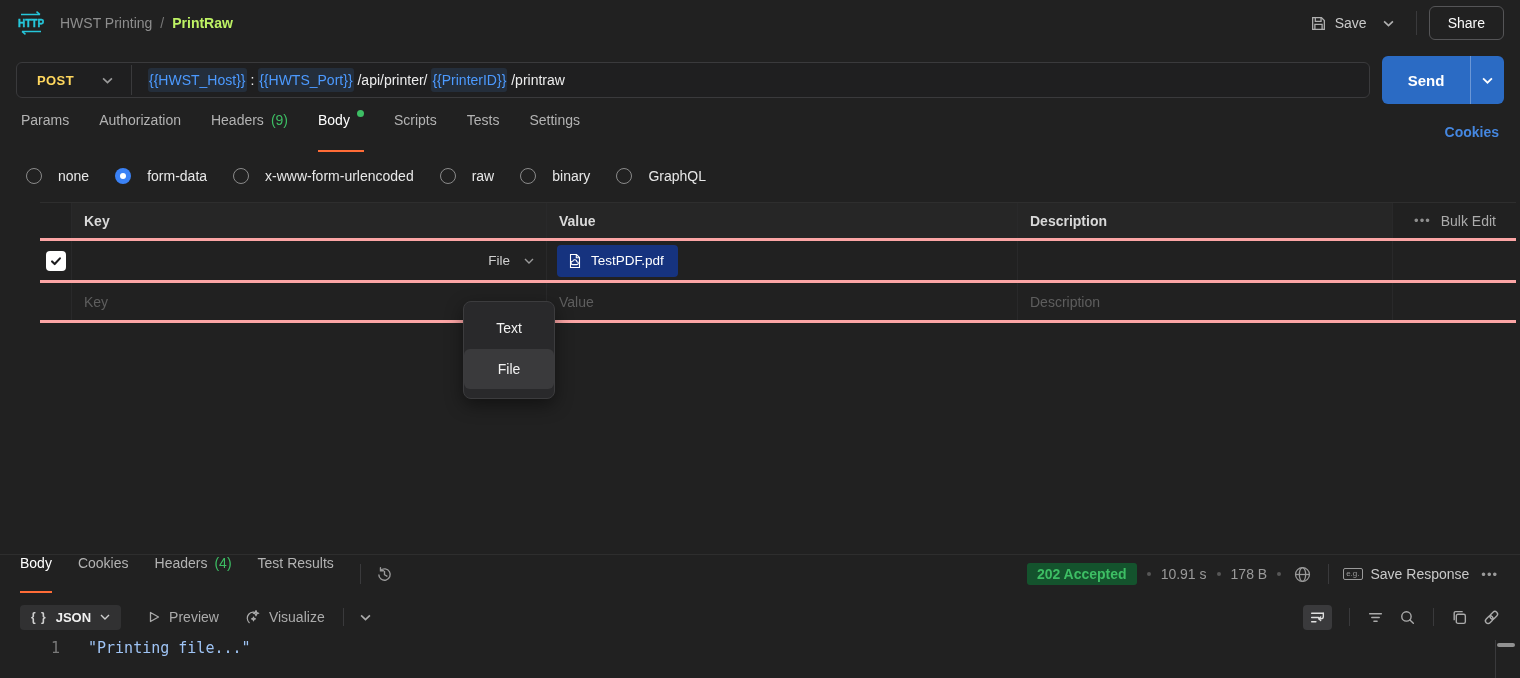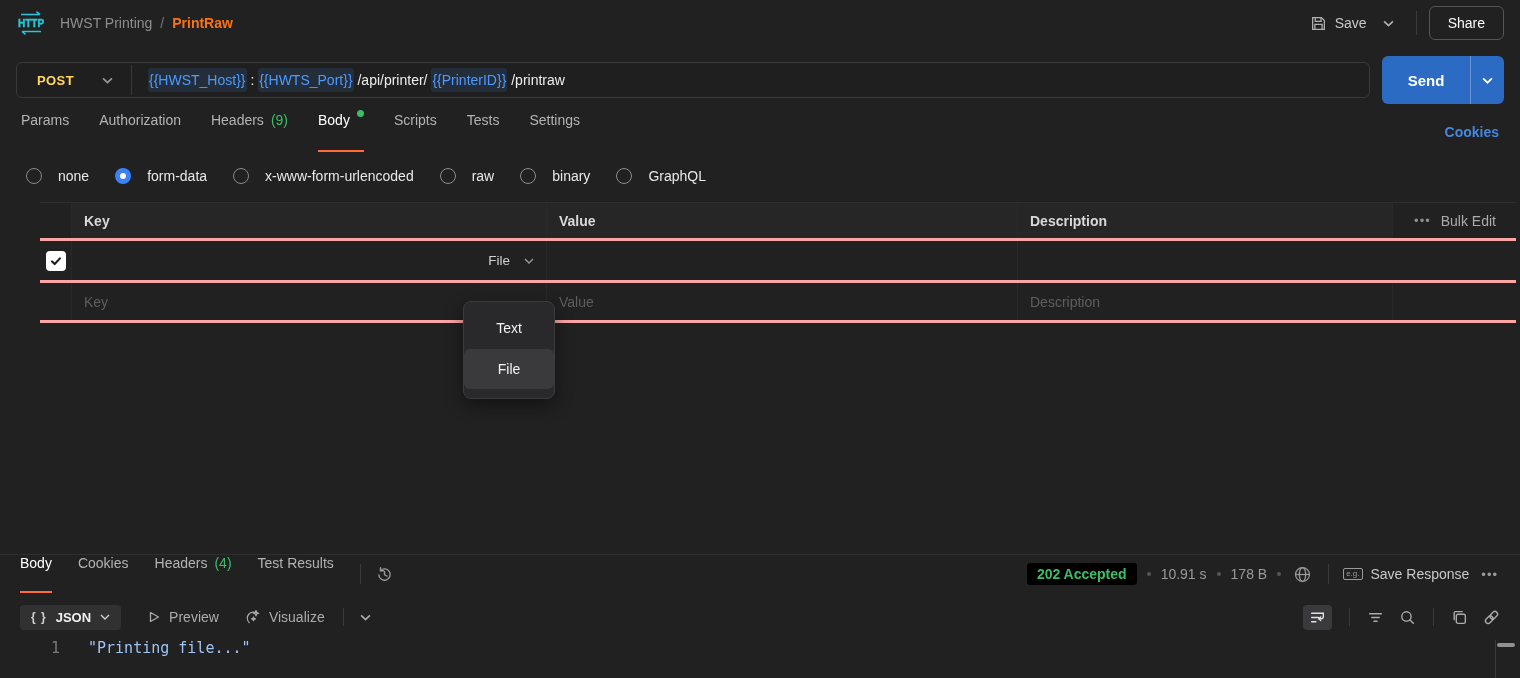--- a/index.html
+++ b/index.html
@@ -10,21 +10,21 @@
   }
   .vdiv { width:1px; height:24px; background:#3A3A3C; }
   svg { display:block; }
 
   
   .topbar { height:46px; padding:0 16px; display:flex; align-items:center; }
   .http-badge { margin-right:14px; }
   .breadcrumb { display:flex; align-items:center; gap:8px; font-size:14px; }
   .bc-col { color:#8E8E8E; cursor:pointer; }
   .bc-sep { color:#777; }
-  .bc-req { color:#f97316; font-weight:700;text-align:center; }
+  .bc-req { color:#bef264; font-weight:700;text-align:center; }
   .topbar-right { margin-left:auto; display:flex; align-items:center; }
   .save-group { display:flex; align-items:center; gap:8px; color:#C9C9C9; font-size:14px; cursor:pointer; padding:6px 6px; }
   .chev-btn { padding:6px 10px; cursor:pointer; }
   .topbar-right .vdiv { margin:0 12px; }
   .share-btn {
     background:transparent; border:1px solid #555557; border-radius:6px;
     color:#FAFAFA; font-size:14px; padding:8px 18px; cursor:pointer;
     font-family:"Liberation Sans", sans-serif;
   }
 
@@ -100,21 +100,21 @@
     color:#F2F2F2; font-size:14px; border-radius:6px; cursor:pointer; }
   .dd-item.selected { margin-top:4px; height:40px; background:#3A3A3C; }
 
   
   .response { position:absolute; left:0; right:0; top:554px; bottom:0; border-top:1px solid #2E2E2E; background:#212121; }
   .resp-tabs { height:38px; padding:0 20px; display:flex; align-items:stretch; }
   .resp-tabs .tab { margin-right:26px; }
   .resp-tabs .vdiv { align-self:center; height:20px; margin:0 4px 0 0; }
   .hist-btn { align-self:center; padding:4px 10px; cursor:pointer; }
   .resp-meta { margin-left:auto; display:flex; align-items:center; gap:10px; padding-right:0; }
-  .status-pill { background:#000000; color:#3DBE64; font-weight:700; font-size:14px;
+  .status-pill { background:#14532d; color:#3DBE64; font-weight:700; font-size:14px;
     padding:3px 10px; border-radius:3px; }
   .meta-dot { width:4px; height:4px; border-radius:50%; background:#565656; }
   .meta-txt { color:#9A9A9A; font-size:14px; }
   .meta-icon { cursor:pointer; padding:0 2px; }
   .resp-meta .vdiv { height:20px; margin:0 4px; }
   .eg-badge { border:1px solid #9A9A9A; border-radius:2px; color:#9A9A9A; font-size:8px;
     padding:1px 2px; line-height:1; }
   .save-resp { display:flex; align-items:center; gap:8px; color:#C9C9C9; font-size:14px; cursor:pointer; }
   .more-dots { color:#9A9A9A; letter-spacing:1px; font-size:13px; cursor:pointer; padding:0 2px; }
 
@@ -277,20 +277,32 @@
         </span>
       </div>
       <div class="cell key-cell-r1">
         <span class="file-select">
           <span>File</span>
           <span>
             <svg width="10" height="6" viewBox="0 0 10 6">
                 <path d="M1 1 l4 4 4 -4" stroke="#9A9A9A" stroke-width="1.4" fill="none"></path>
               </svg>
           </span>
+        </span>
+      </div>
+      <div class="cell value-cell-r1">
+        <span class="file-chip">
+          <span>
+            <svg width="16" height="16" viewBox="0 0 16 16" fill="none" stroke="#FFFFFF" stroke-width="1.1">
+              <path d="M3.5 1.5 h6 l3 3 v10 h-9 z"></path>
+              <path d="M9.3 1.7 v3 h3"></path>
+              <path d="M5.6 11.6 a1.7 1.7 0 0 1 .2 -3.4 a2.1 2.1 0 0 1 4.1 .5 a1.4 1.4 0 0 1 -.1 2.9 z"></path>
+            </svg>
+          </span>
+          <span>TestPDF.pdf</span>
         </span>
       </div>
       <div class="cell"></div>
       <div class="cell"></div>
     </div>
     <div class="trow row2">
       <div class="cell cb-cell"></div>
       <div class="cell">
         <span class="placeholder">Key</span>
       </div>

